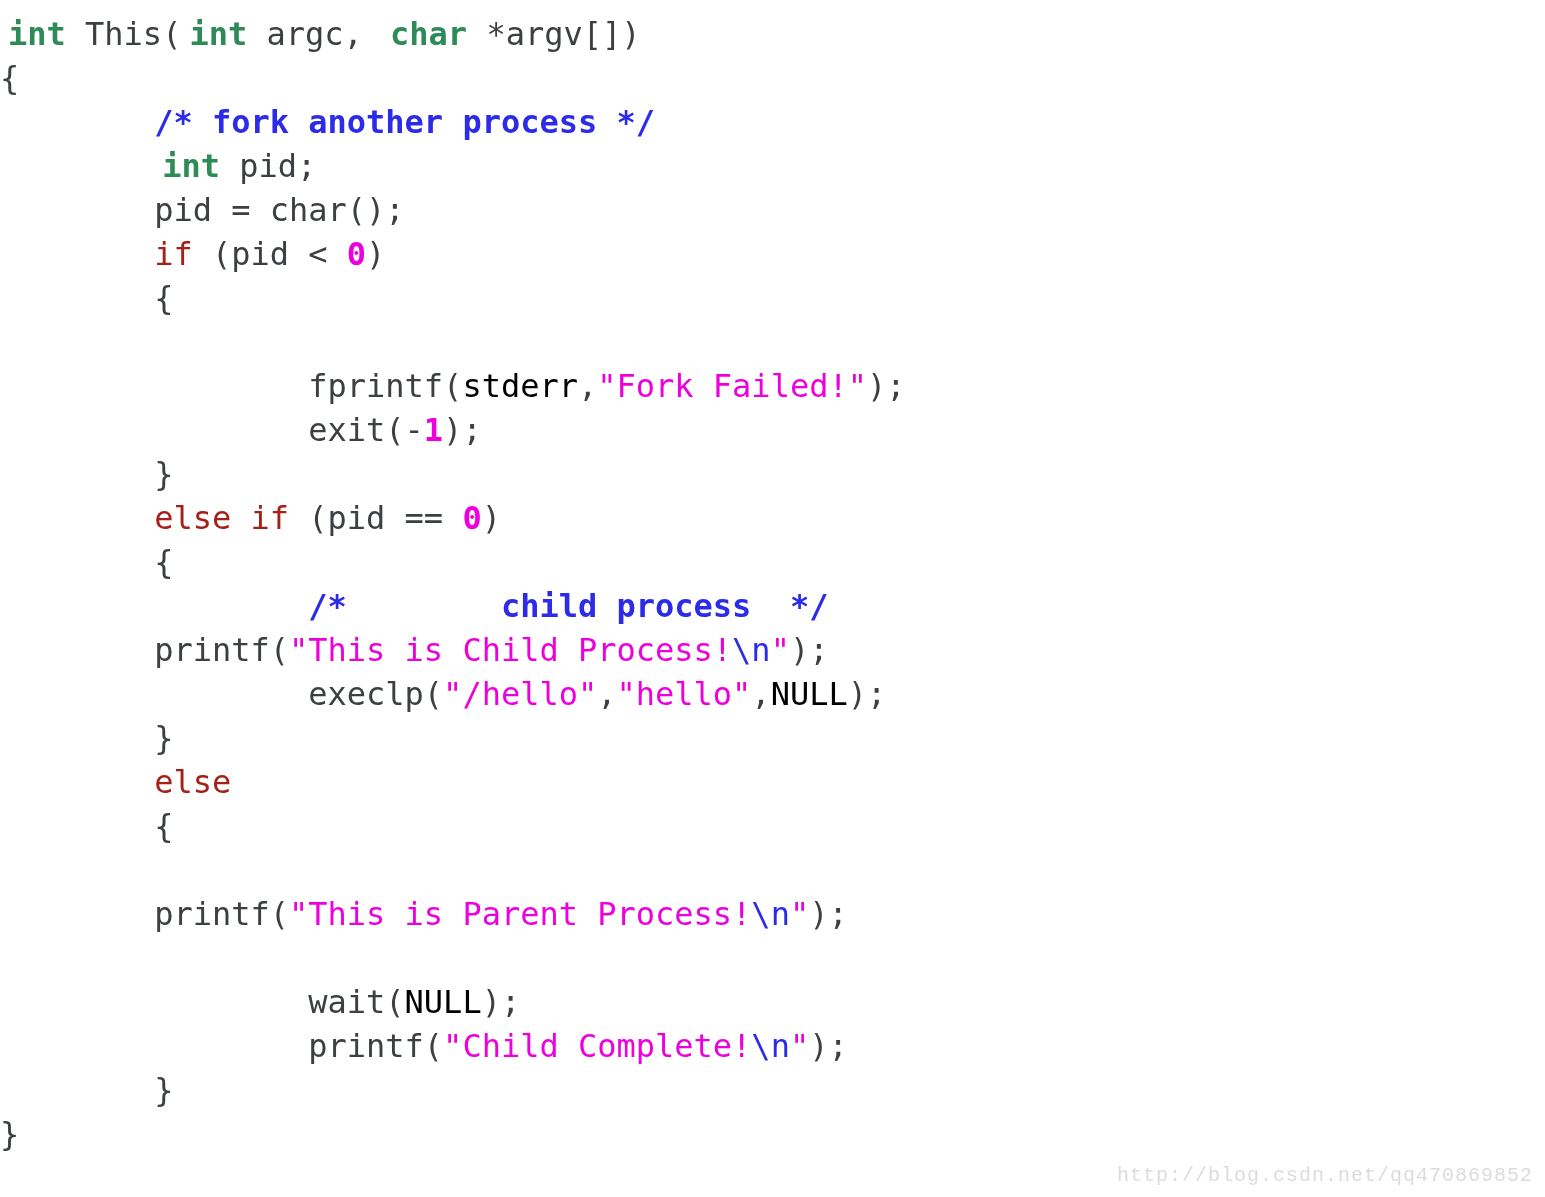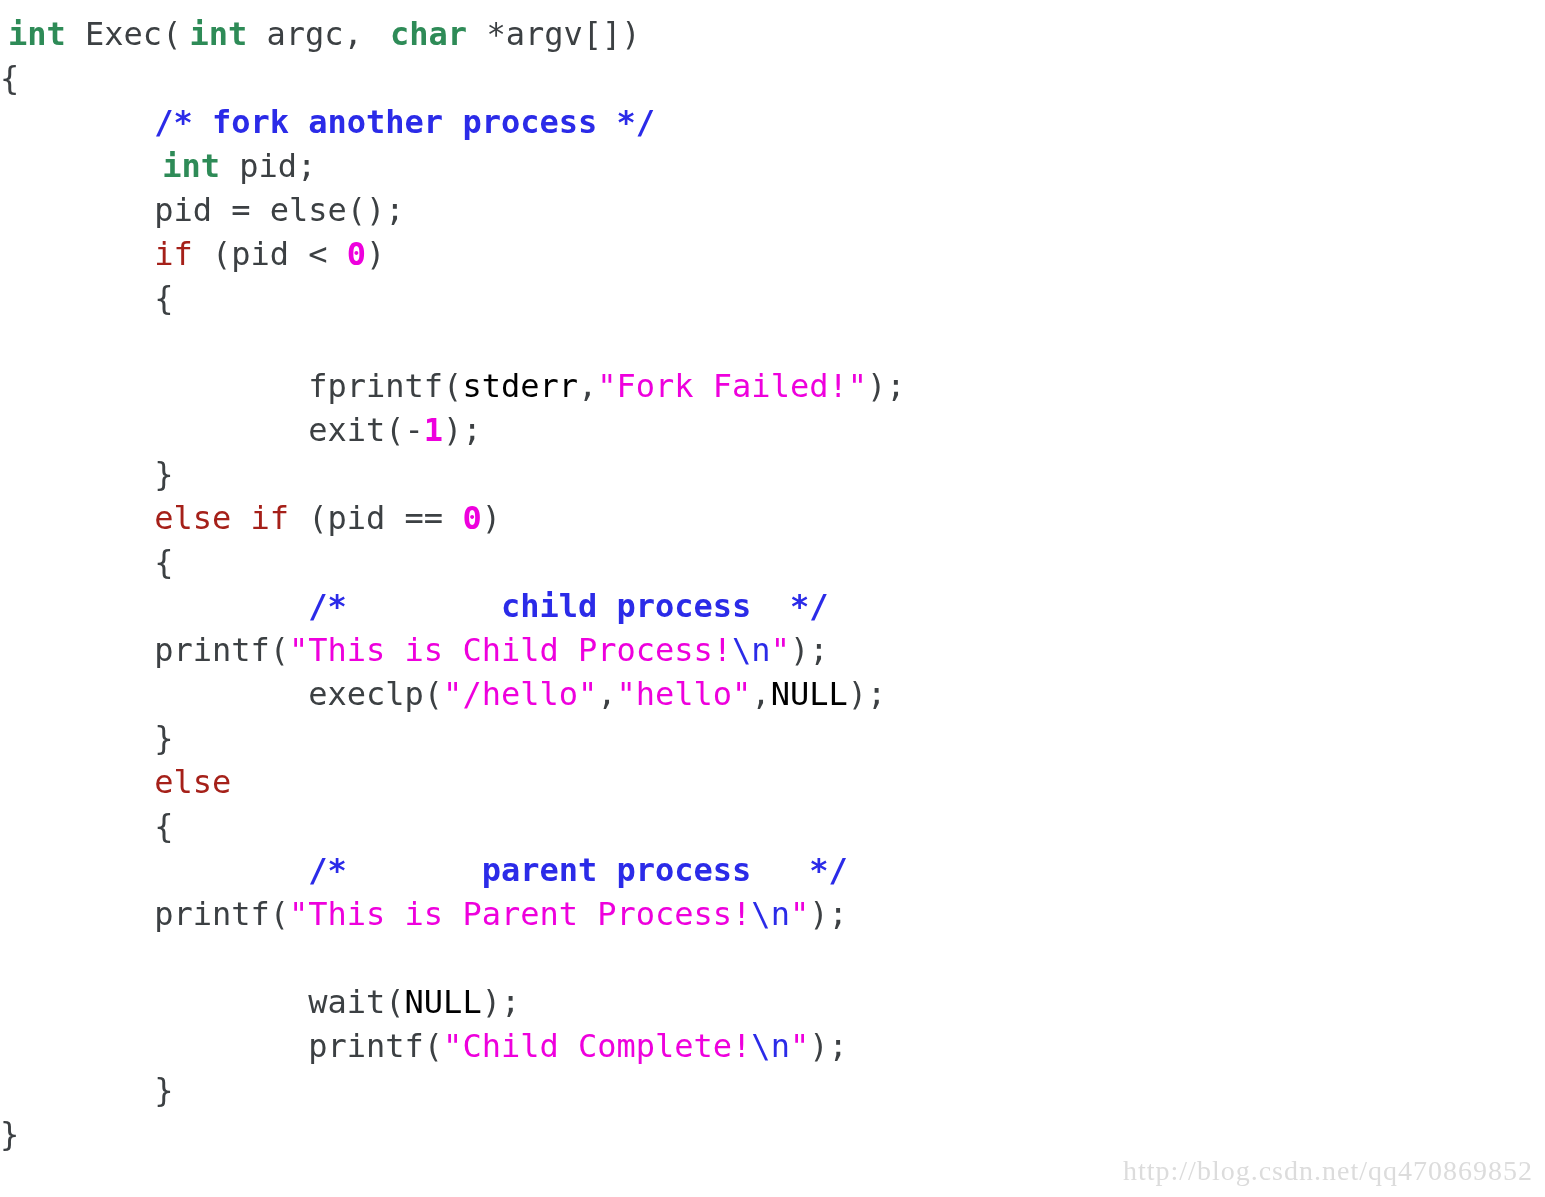--- a/index.html
+++ b/index.html
@@ -39,51 +39,51 @@
   .tok-control { color: #a52019; font-weight: normal; }
   .tok-comment { color: #2b2be8; font-weight: bold; }
   .tok-string  { color: #ee00dd; }
   .tok-number  { color: #ee00dd; font-weight: bold; }
   .tok-escape  { color: #2b2be8; }
 
   #watermark {
     position: absolute;
     right: 12px;
     bottom: 10px;
-    font-family: Liberation Serif, serif;
-    font-size: 28px;
+    font-family: Liberation Mono, monospace;
+    font-size: 20px;
     color: #dcdcdc;
     letter-spacing: 1px;
     white-space: pre;
   }
 </style>
 </head>
 <body>
 
 <div id="code-listing">
-    <div class="code-line"><span class="tok-keyword">int</span><span class="tok-plain"> Exec(</span><span class="tok-keyword">int</span><span class="tok-plain"> argc, </span><span class="tok-keyword">char</span><span class="tok-plain"> *argv[])</span></div>
+    <div class="code-line"><span class="tok-keyword">int</span><span class="tok-plain"> This(</span><span class="tok-keyword">int</span><span class="tok-plain"> argc, </span><span class="tok-keyword">char</span><span class="tok-plain"> *argv[])</span></div>
     <div class="code-line"><span class="tok-plain">{</span></div>
     <div class="code-line"><span>        </span><span class="tok-comment">/* fork another process */</span></div>
     <div class="code-line"><span>        </span><span class="tok-keyword">int</span><span class="tok-plain"> pid;</span></div>
-    <div class="code-line"><span>        </span><span class="tok-plain">pid = else();</span></div>
+    <div class="code-line"><span>        </span><span class="tok-plain">pid = char();</span></div>
     <div class="code-line"><span>        </span><span class="tok-control">if</span><span class="tok-plain"> (pid &lt; </span><span class="tok-number">0</span><span class="tok-plain">)</span></div>
     <div class="code-line"><span>        </span><span class="tok-plain">{</span></div>
     <div class="code-line"><span>                </span></div>
     <div class="code-line"><span>                </span><span class="tok-plain">fprintf(</span><span class="tok-constant">stderr</span><span class="tok-plain">,</span><span class="tok-string">"Fork Failed!"</span><span class="tok-plain">);</span></div>
     <div class="code-line"><span>                </span><span class="tok-plain">exit(-</span><span class="tok-number">1</span><span class="tok-plain">);</span></div>
     <div class="code-line"><span>        </span><span class="tok-plain">}</span></div>
     <div class="code-line"><span>        </span><span class="tok-control">else if</span><span class="tok-plain"> (pid == </span><span class="tok-number">0</span><span class="tok-plain">)</span></div>
     <div class="code-line"><span>        </span><span class="tok-plain">{</span></div>
     <div class="code-line"><span>                </span><span class="tok-comment">/*        child process  */</span></div>
     <div class="code-line"><span>        </span><span class="tok-plain">printf(</span><span class="tok-string">"This is Child Process!</span><span class="tok-escape">\n</span><span class="tok-string">"</span><span class="tok-plain">);</span></div>
     <div class="code-line"><span>                </span><span class="tok-plain">execlp(</span><span class="tok-string">"/hello"</span><span class="tok-plain">,</span><span class="tok-string">"hello"</span><span class="tok-plain">,</span><span class="tok-constant">NULL</span><span class="tok-plain">);</span></div>
     <div class="code-line"><span>        </span><span class="tok-plain">}</span></div>
     <div class="code-line"><span>        </span><span class="tok-control">else</span></div>
     <div class="code-line"><span>        </span><span class="tok-plain">{</span></div>
-    <div class="code-line"><span>                </span><span class="tok-comment">/*       parent process   */</span></div>
+    <div class="code-line"><span>                </span></div>
     <div class="code-line"><span>        </span><span class="tok-plain">printf(</span><span class="tok-string">"This is Parent Process!</span><span class="tok-escape">\n</span><span class="tok-string">"</span><span class="tok-plain">);</span></div>
     <div class="code-line"><span>                </span></div>
     <div class="code-line"><span>                </span><span class="tok-plain">wait(</span><span class="tok-constant">NULL</span><span class="tok-plain">);</span></div>
     <div class="code-line"><span>                </span><span class="tok-plain">printf(</span><span class="tok-string">"Child Complete!</span><span class="tok-escape">\n</span><span class="tok-string">"</span><span class="tok-plain">);</span></div>
     <div class="code-line"><span>        </span><span class="tok-plain">}</span></div>
     <div class="code-line"><span class="tok-plain">}</span></div>
   </div>
 
 <div id="watermark">http://blog.csdn.net/qq470869852</div>
 

